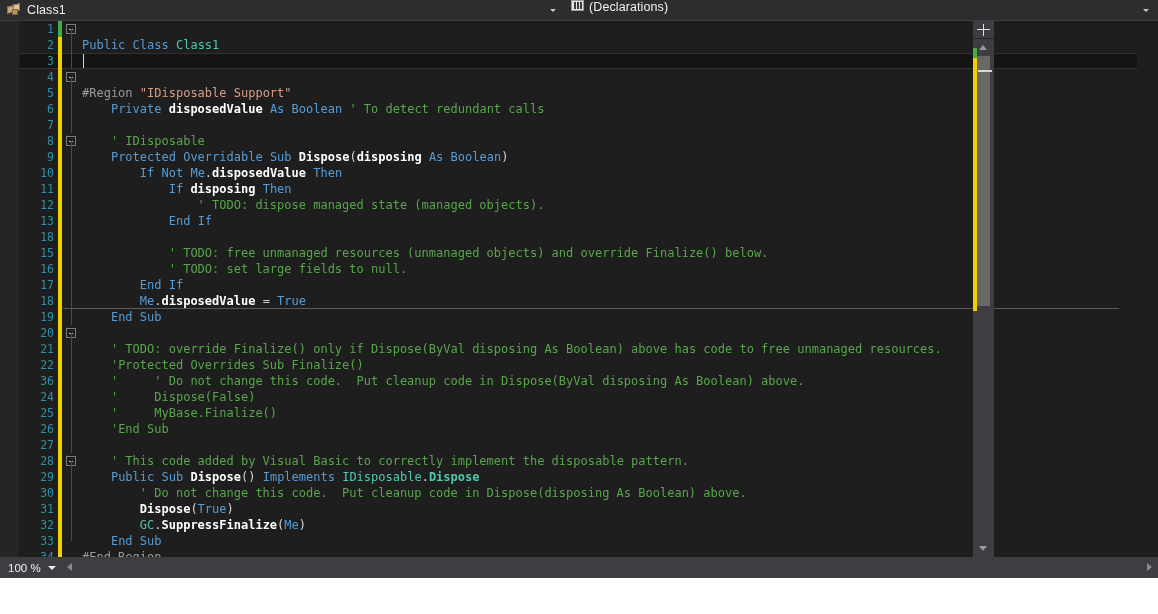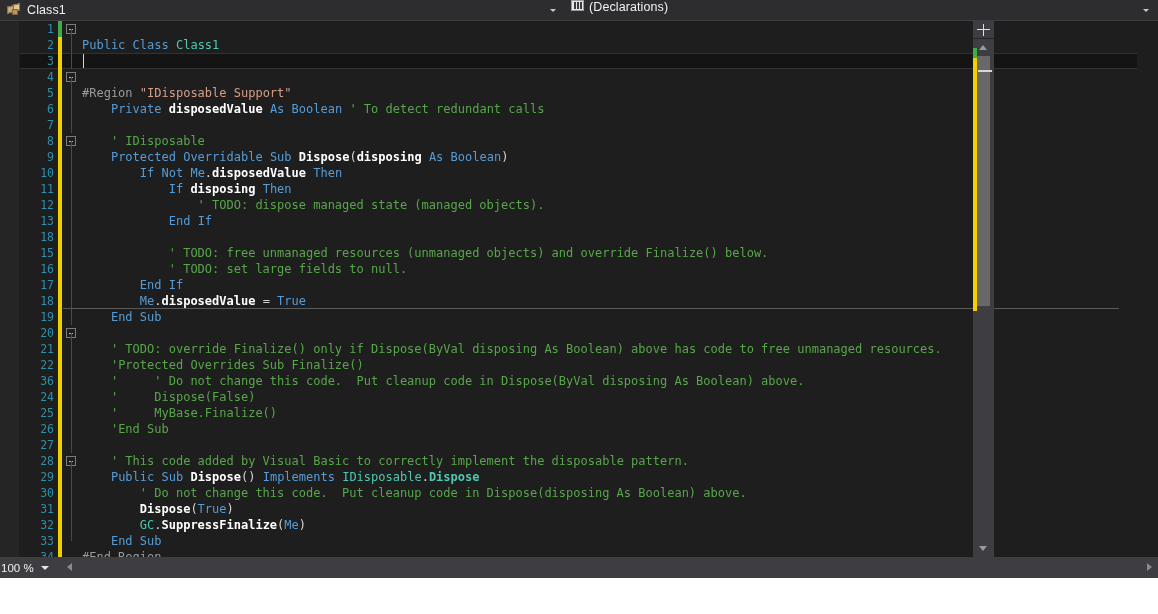--- a/index.html
+++ b/index.html
@@ -292,21 +292,21 @@
   
   .bottombar {
     position: absolute; left: 0; top: 557px;
     width: 1158px; height: 21px;
     background: #3e3e42;
     display: flex; align-items: center;
   }
   .zoom-box {
     width: 62px; height: 21px;
     display: flex; align-items: center;
-    padding-left: 1px;
+    padding-left: 8px;
     box-sizing: border-box;
     background: #3e3e42;
   }
   .zoom-val {
     color: #f1f1f1;
     font-size: 11.5px;
     font-family: "Liberation Sans", sans-serif;
   }
   .zoom-caret {
     margin-left: 7px;

